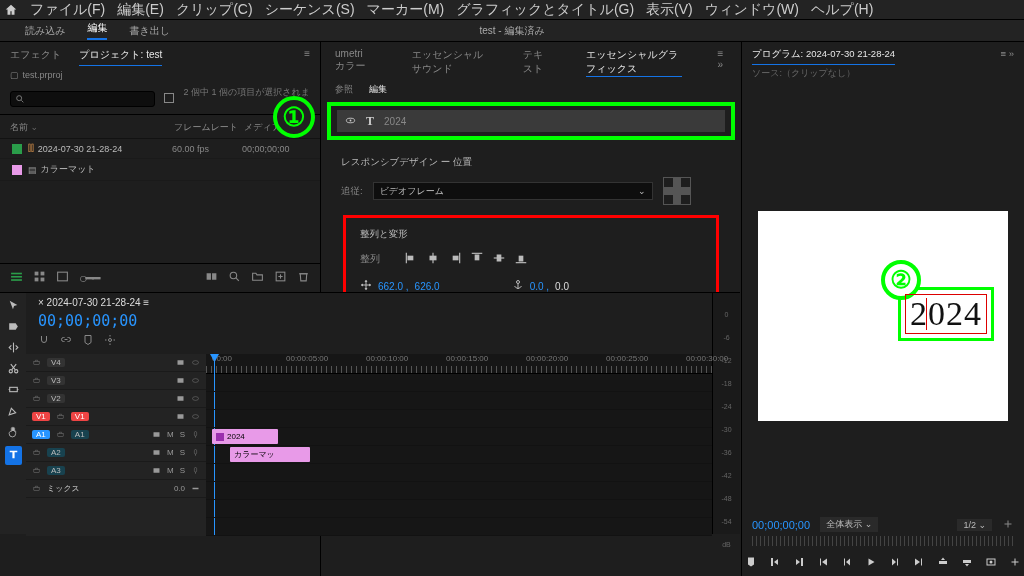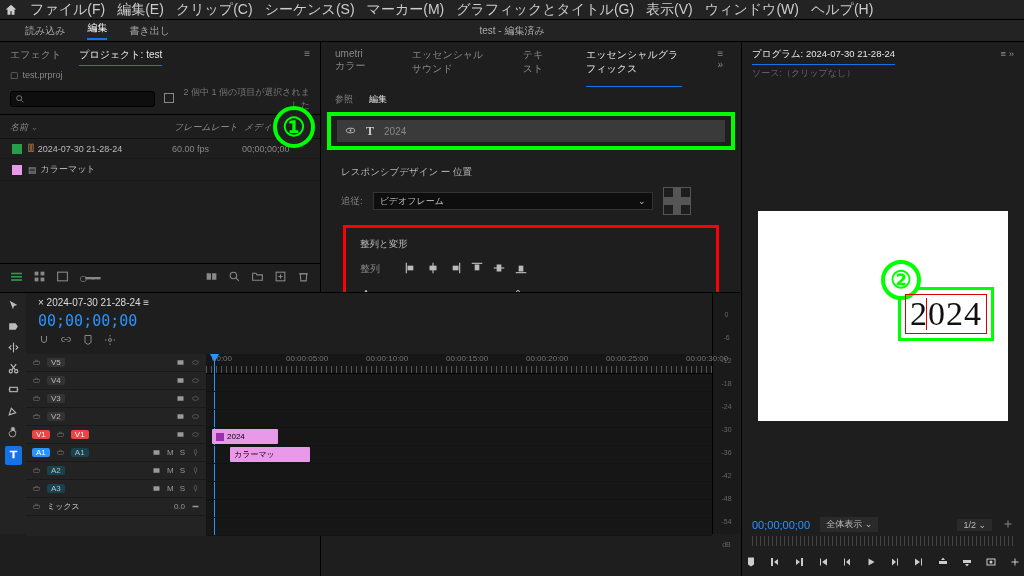--- a/index.html
+++ b/index.html
@@ -25,37 +25,37 @@
   .panel-tabs span { color:#888; }
   .panel-tabs .active { color:#e6e6e6; border-bottom:1px solid #1473e6; padding-bottom:3px;}
   .panel-tabs .more { margin-left:auto; color:#888; }
   .proj-name { color:#888; padding:4px 10px; font-size:9px; }
   .searchrow { display:flex; align-items:center; padding: 2px 10px; gap:8px; border-bottom:1px solid #000; }
   .searchbox { flex:0 0 145px; background:#0e0e0e; border:1px solid #000; height:16px; border-radius:3px; display:flex; align-items:center; padding:0 4px; }
   .searchbox svg { width:10px; height:10px; fill:#888; }
   .search-meta { flex:1; text-align:right; color:#777; font-size:9px; }
   .newbin svg { width:12px; height:12px; fill:#888;}
   
-  .bin-header { display:flex; padding: 6px 10px 4px; font-size:9px; color:#888; border-bottom:1px solid #121212;font-style:italic; }
+  .bin-header { display:flex; padding: 6px 10px 4px; font-size:9px; color:#888; border-bottom:1px solid #121212; }
   .bin-header .c1 { flex:1; } .bin-header .c2{ width:70px;} .bin-header .c3{ width:66px;}
   .bin-row { display:flex; align-items:center; padding:4px 12px; font-size:9px; color:#bbb; border-bottom:1px solid #1a1a1a;}
   .bin-row .swatch { width:10px; height:10px; margin-right:6px; }
   .bin-row .c1 { flex:1; display:flex; align-items:center; }
   .bin-row .c2 { width:70px; color:#888;} .bin-row .c3{width:66px; color:#888;}
   .bin-space { flex:1; }
   .bin-footer { display:flex; gap:10px; padding:6px 10px; border-top:1px solid #000;}
   .bin-footer .spacer{flex:1;}
   .bin-footer svg { width:13px; height:13px; fill:#888; }
   .bin-footer .green svg { fill:#2a9d4a; }
   
   
   .col-mid { flex:1; display:flex; flex-direction:column; border-left:1px solid #000; border-right:1px solid #000; position:relative;}
   .mid-tabs { display:flex; gap:36px; padding:6px 14px 0; font-size:10px; }
   .mid-tabs span{ color:#888; }
-  .mid-tabs .active{ color:#e6e6e6; border-bottom:1px solid #1473e6; padding-bottom:10px;}
+  .mid-tabs .active{ color:#e6e6e6; border-bottom:1px solid #1473e6; padding-bottom:0;}
   .mid-tabs .more{ margin-left:auto;}
   .mid-sub { display:flex; gap:16px; padding:6px 14px 6px; font-size:9px;}
   .mid-sub span{ color:#888;} .mid-sub .active{color:#e6e6e6;}
   
   .green-box { margin: 0 6px 6px 6px; border:4px solid #00ff00; padding:4px 6px;}
   .layer-row { background:#3a3a3a; display:flex; align-items:center; height:22px; gap:10px; padding:0 8px; }
   .layer-row .eye svg{ width:11px; height:11px; fill:#ccc;}
   .layer-row .t-icon { font-family: Georgia,serif; font-weight:bold; color:#ccc; font-size:12px;}
   .layer-row .name { color:#888; font-size:10px;}
   
@@ -491,34 +491,20 @@
             <path d="M6 3h12v14l-6 4-6-4z" fill="none" stroke="#888" stroke-width="2"></path>
           </svg></span>
       <span><svg viewBox="0 0 24 24">
             <circle cx="12" cy="12" r="3" fill="none" stroke="#888" stroke-width="2"></circle>
             <path d="M12 2v3M12 19v3M2 12h3M19 12h3" stroke="#888" stroke-width="2"></path>
           </svg></span>
     </div>
 
     <div class="tl-grid">
       <div class="tl-trackhead">
-        <div class="trk">
-            <svg viewBox="0 0 24 24">
-              <rect x="5" y="9" width="14" height="8" fill="none" stroke="#999"></rect>
-              <path d="M9 9V6h6v3" fill="none" stroke="#999"></path>
-            </svg>
-            <span class="tag">V5</span>
-            <span style="flex:1"></span>
-            <svg viewBox="0 0 24 24">
-              <rect x="4" y="6" width="16" height="12"></rect>
-            </svg>
-            <svg viewBox="0 0 24 24">
-              <ellipse cx="12" cy="12" rx="8" ry="5" fill="none" stroke="#999"></ellipse>
-            </svg>
-          </div>
         <div class="trk">
             <svg viewBox="0 0 24 24">
               <rect x="5" y="9" width="14" height="8" fill="none" stroke="#999"></rect>
               <path d="M9 9V6h6v3" fill="none" stroke="#999"></path>
             </svg>
             <span class="tag">V4</span>
             <span style="flex:1"></span>
             <svg viewBox="0 0 24 24">
               <rect x="4" y="6" width="16" height="12"></rect>
             </svg>

